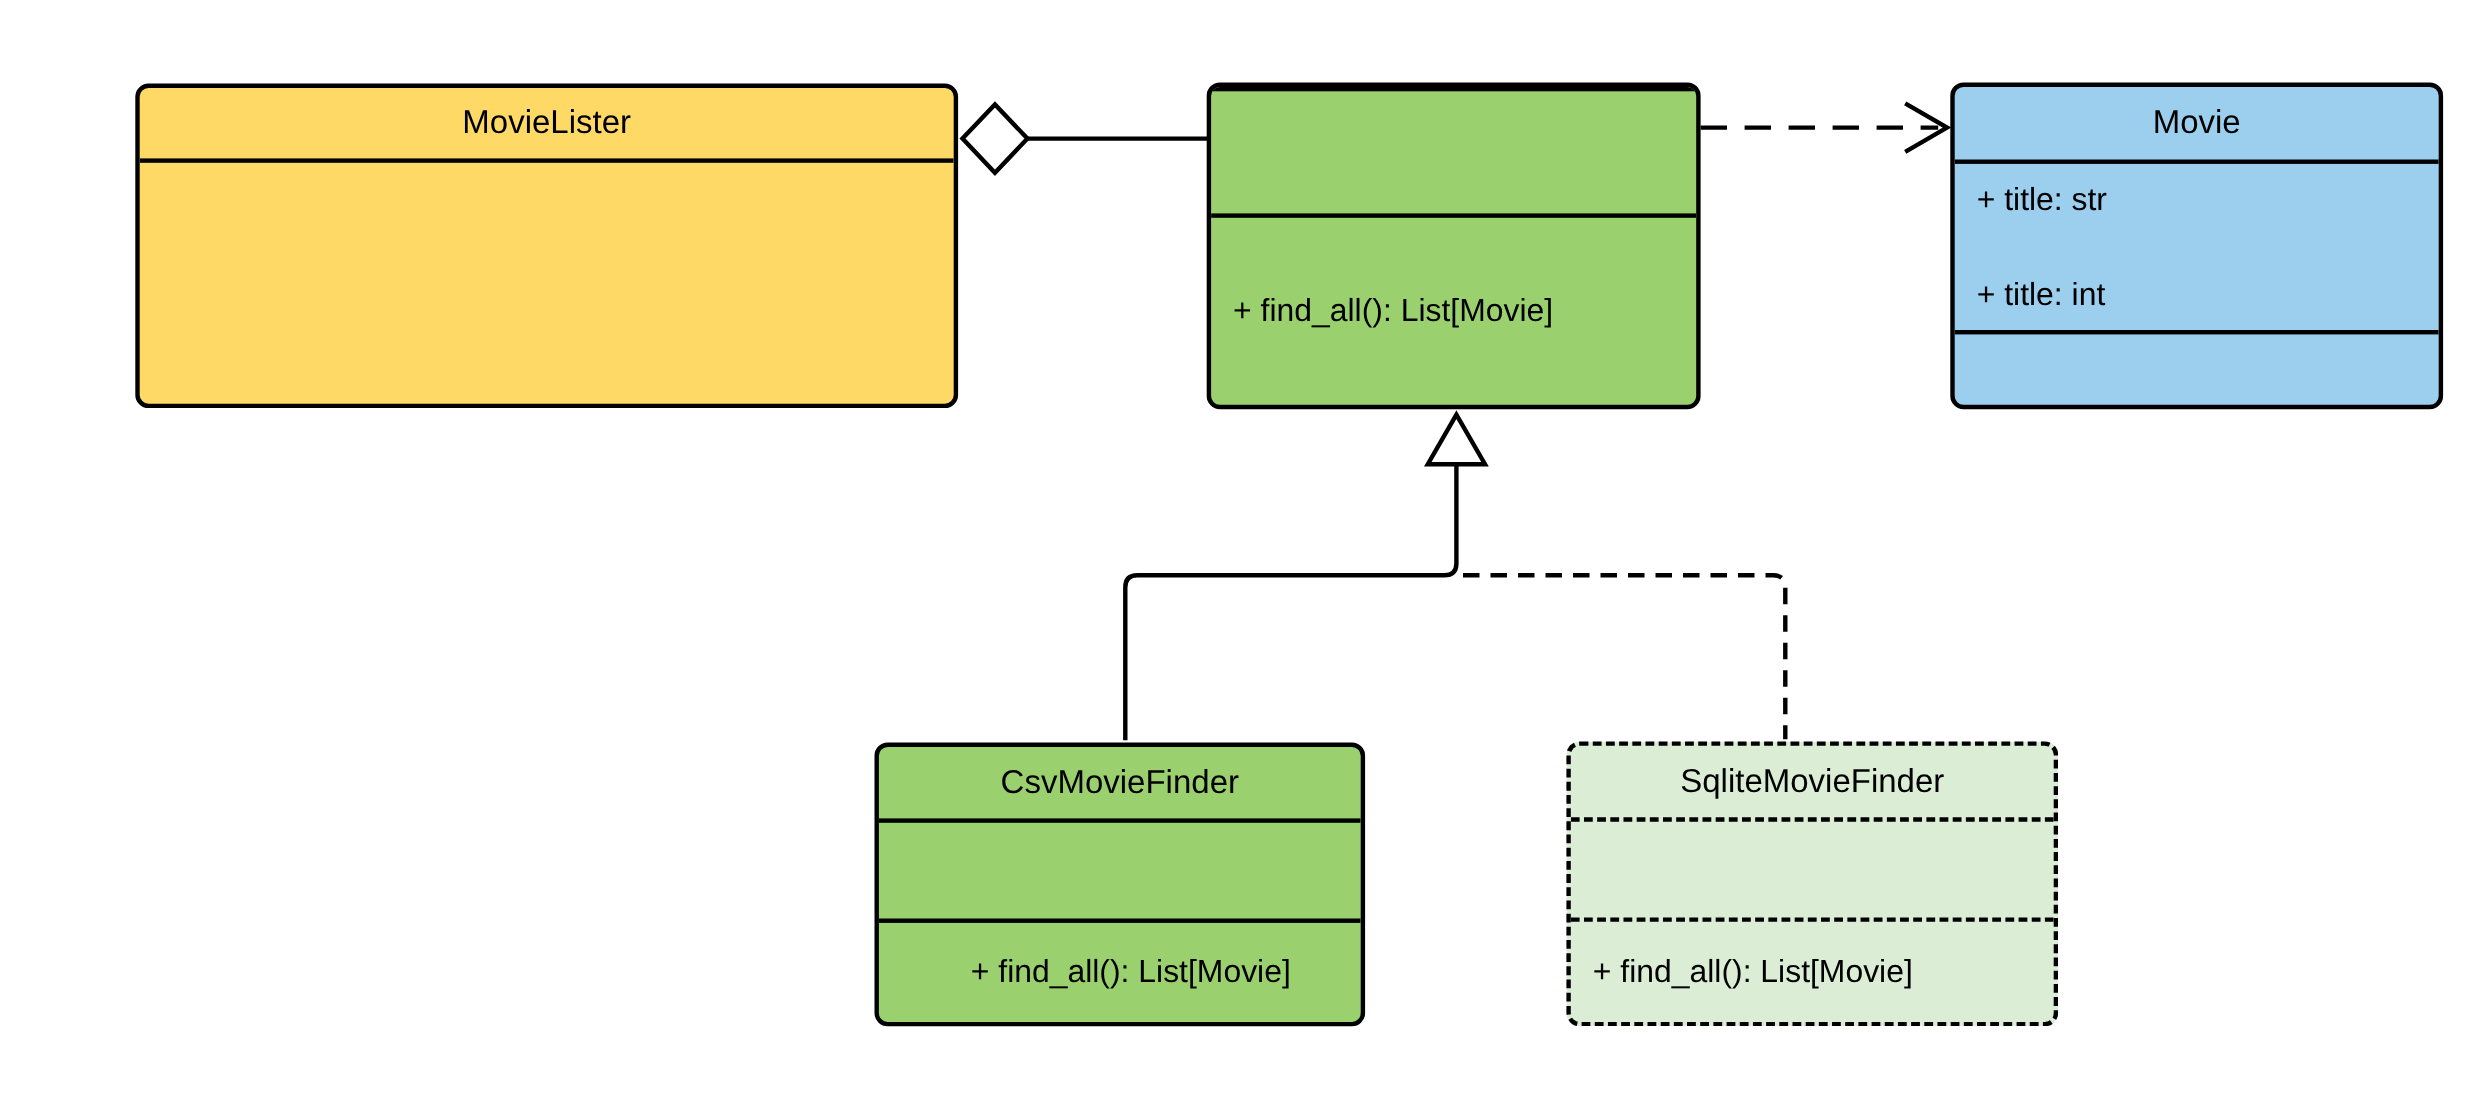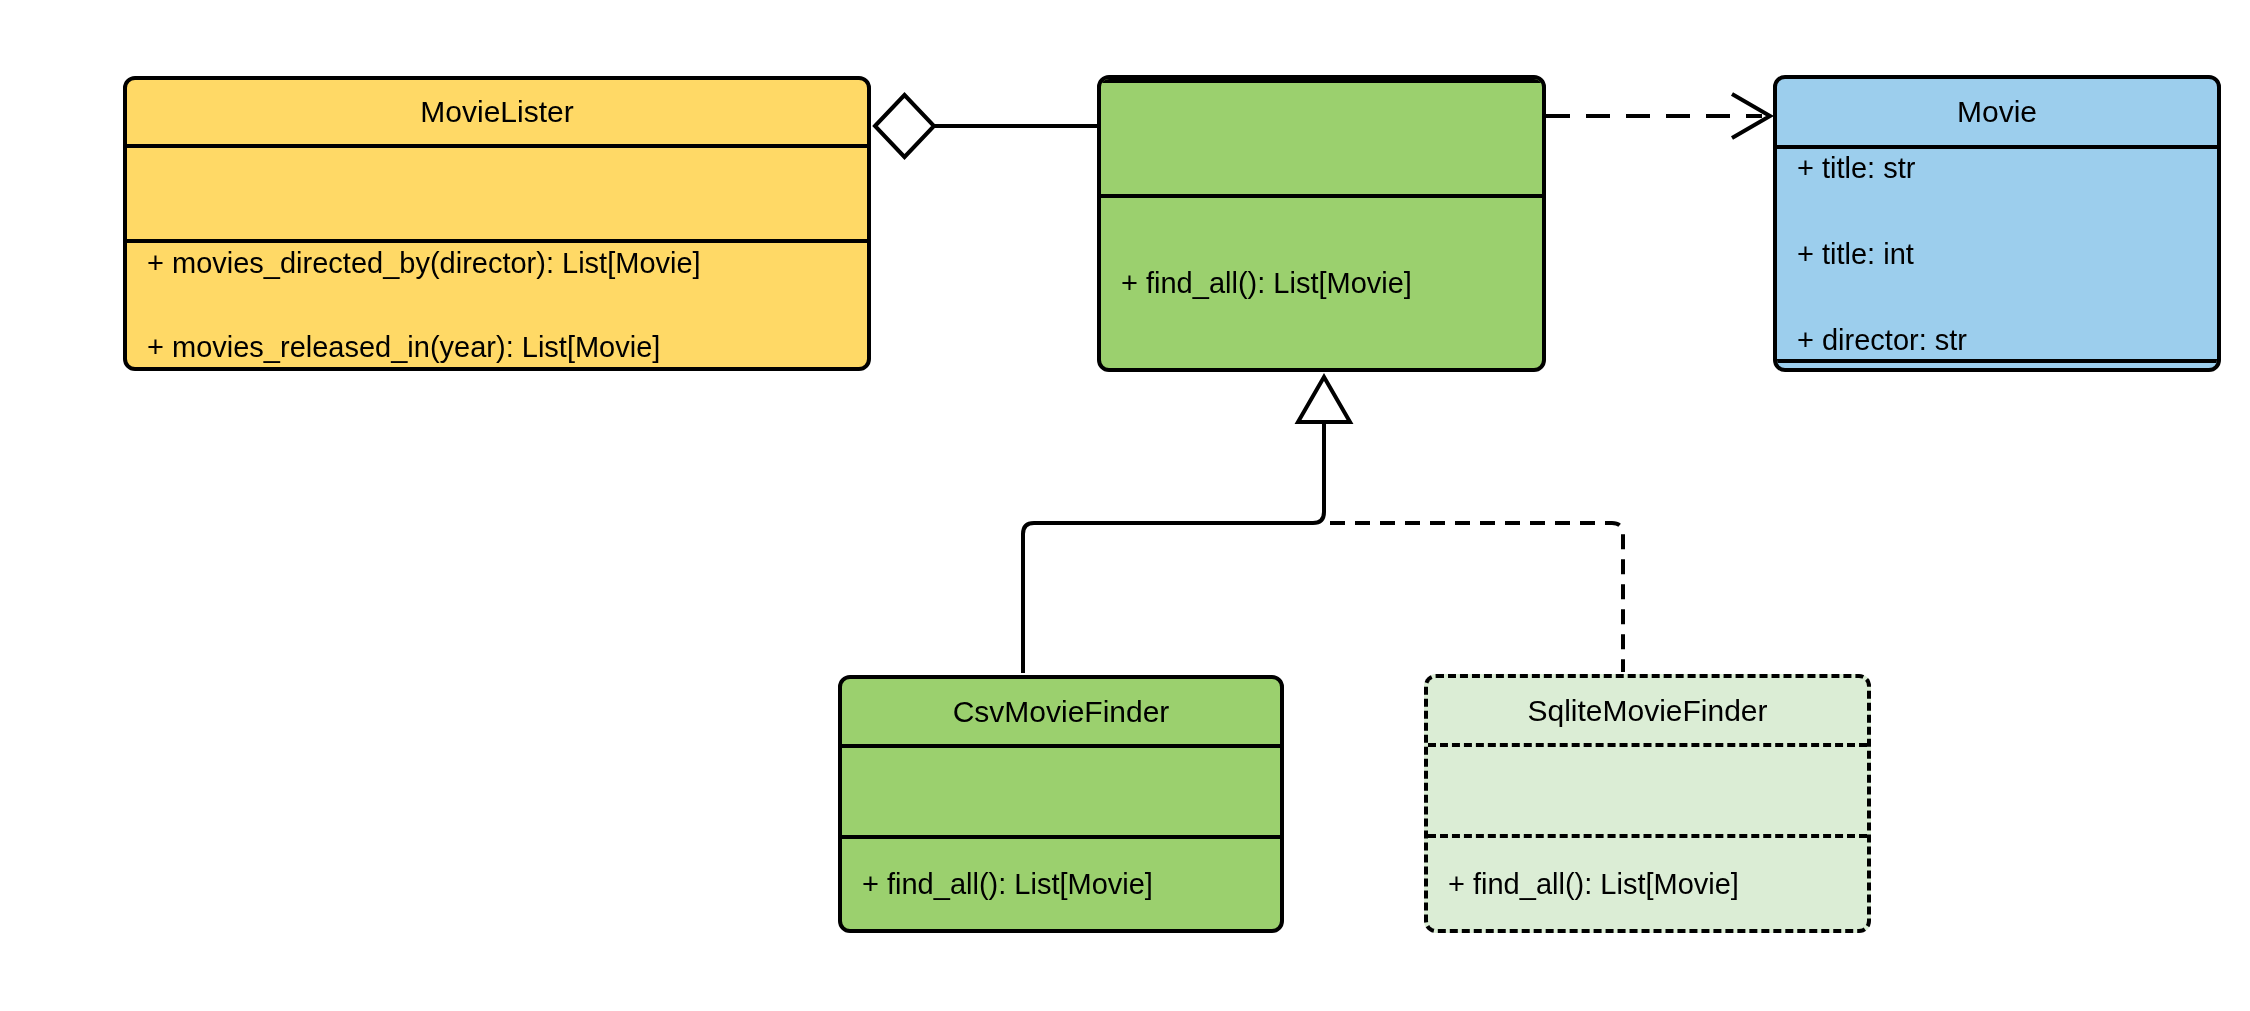--- a/index.html
+++ b/index.html
@@ -53,44 +53,39 @@
     </g>
 
     <g class="hit">
       <path d="M 1282 523 L 1564 523 Q 1575 523 1575 534 L 1575 672" fill="none" stroke="#000" stroke-width="4" stroke-dasharray="15 10"></path>
     </g>
   </svg>
 
   <div class="uml-class" style="left: 75px; top: 76px; width: 748px; height: 295px; background: rgb(255, 217, 102);">
     <div class="uml-title" style="flex:0 0 64px;">MovieLister</div>
     <div class="uml-section" style="flex:0 0 95px;"></div>
-    <div class="uml-section grow">
-      <div class="uml-member">+ movies_directed_by(director): List[Movie]</div>
-      <div class="uml-member">+ movies_released_in(year): List[Movie]</div>
-    </div>
   </div>
 
   <div class="uml-class" style="left: 1049px; top: 75px; width: 449px; height: 297px; background: rgb(155, 208, 110);">
     <div class="uml-section" style="flex:0 0 115px;"></div>
     <div class="uml-section grow">
       <div class="uml-member">+ find_all(): List[Movie]</div>
     </div>
   </div>
 
   <div class="uml-class" style="left: 1725px; top: 75px; width: 448px; height: 297px; background: rgb(156, 206, 237); justify-content: center;">
     <div class="uml-title" style="flex:0 0 66px;">Movie</div>
     <div class="uml-section lh38" style="flex:0 0 155px;">
       <div class="uml-member">+ title: str</div>
       <div class="uml-member">+ title: int</div>
-      <div class="uml-member">+ director: str</div>
     </div>
     <div class="uml-section grow"></div>
   </div>
 
-  <div class="uml-class" style="left: 790px; top: 675px; width: 446px; height: 258px; background: rgb(155, 208, 110);">
+  <div class="uml-class" style="left: 747px; top: 675px; width: 446px; height: 258px; background: rgb(155, 208, 110); text-align: center;">
     <div class="uml-title" style="flex:0 0 65px;">CsvMovieFinder</div>
     <div class="uml-section" style="flex:0 0 91px;"></div>
     <div class="uml-section grow">
       <div class="uml-member">+ find_all(): List[Movie]</div>
     </div>
   </div>
 
   <div class="uml-class dashed" style="left: 1376px; top: 674px; width: 447px; height: 259px; background: rgb(219, 237, 213);">
     <div class="uml-title" style="flex:0 0 65px;">SqliteMovieFinder</div>
     <div class="uml-section" style="flex:0 0 91px;"></div>

